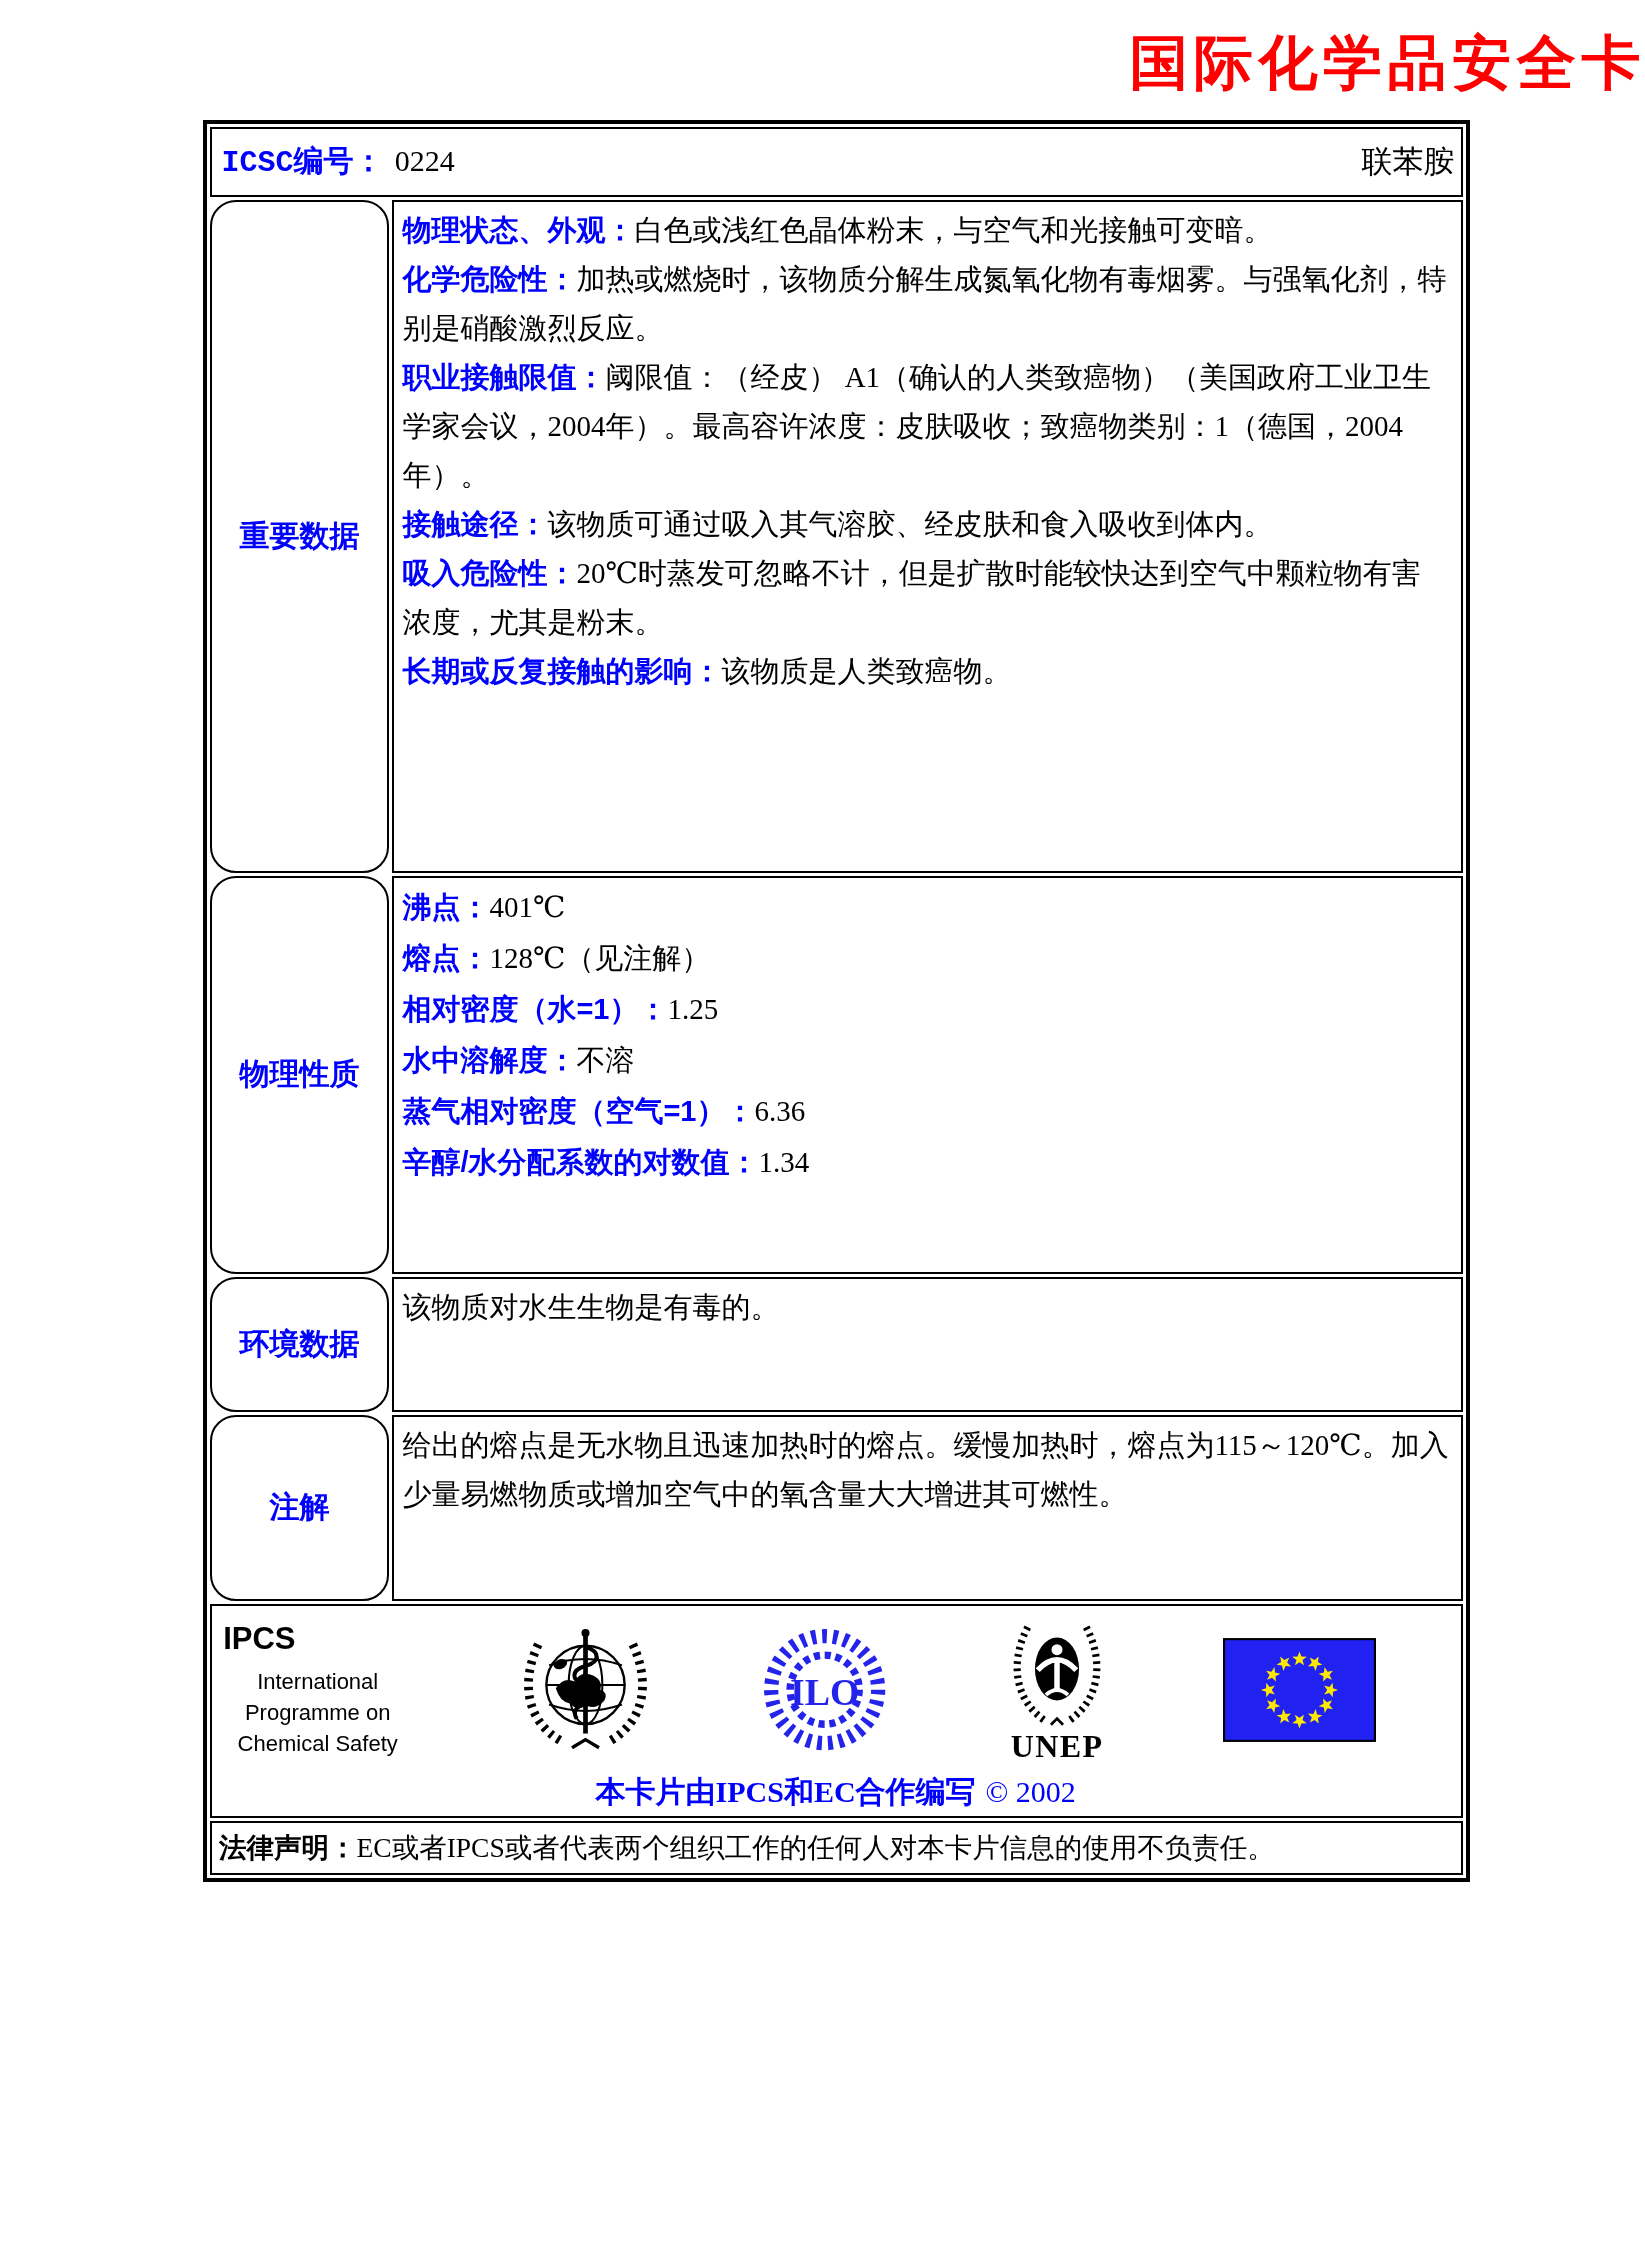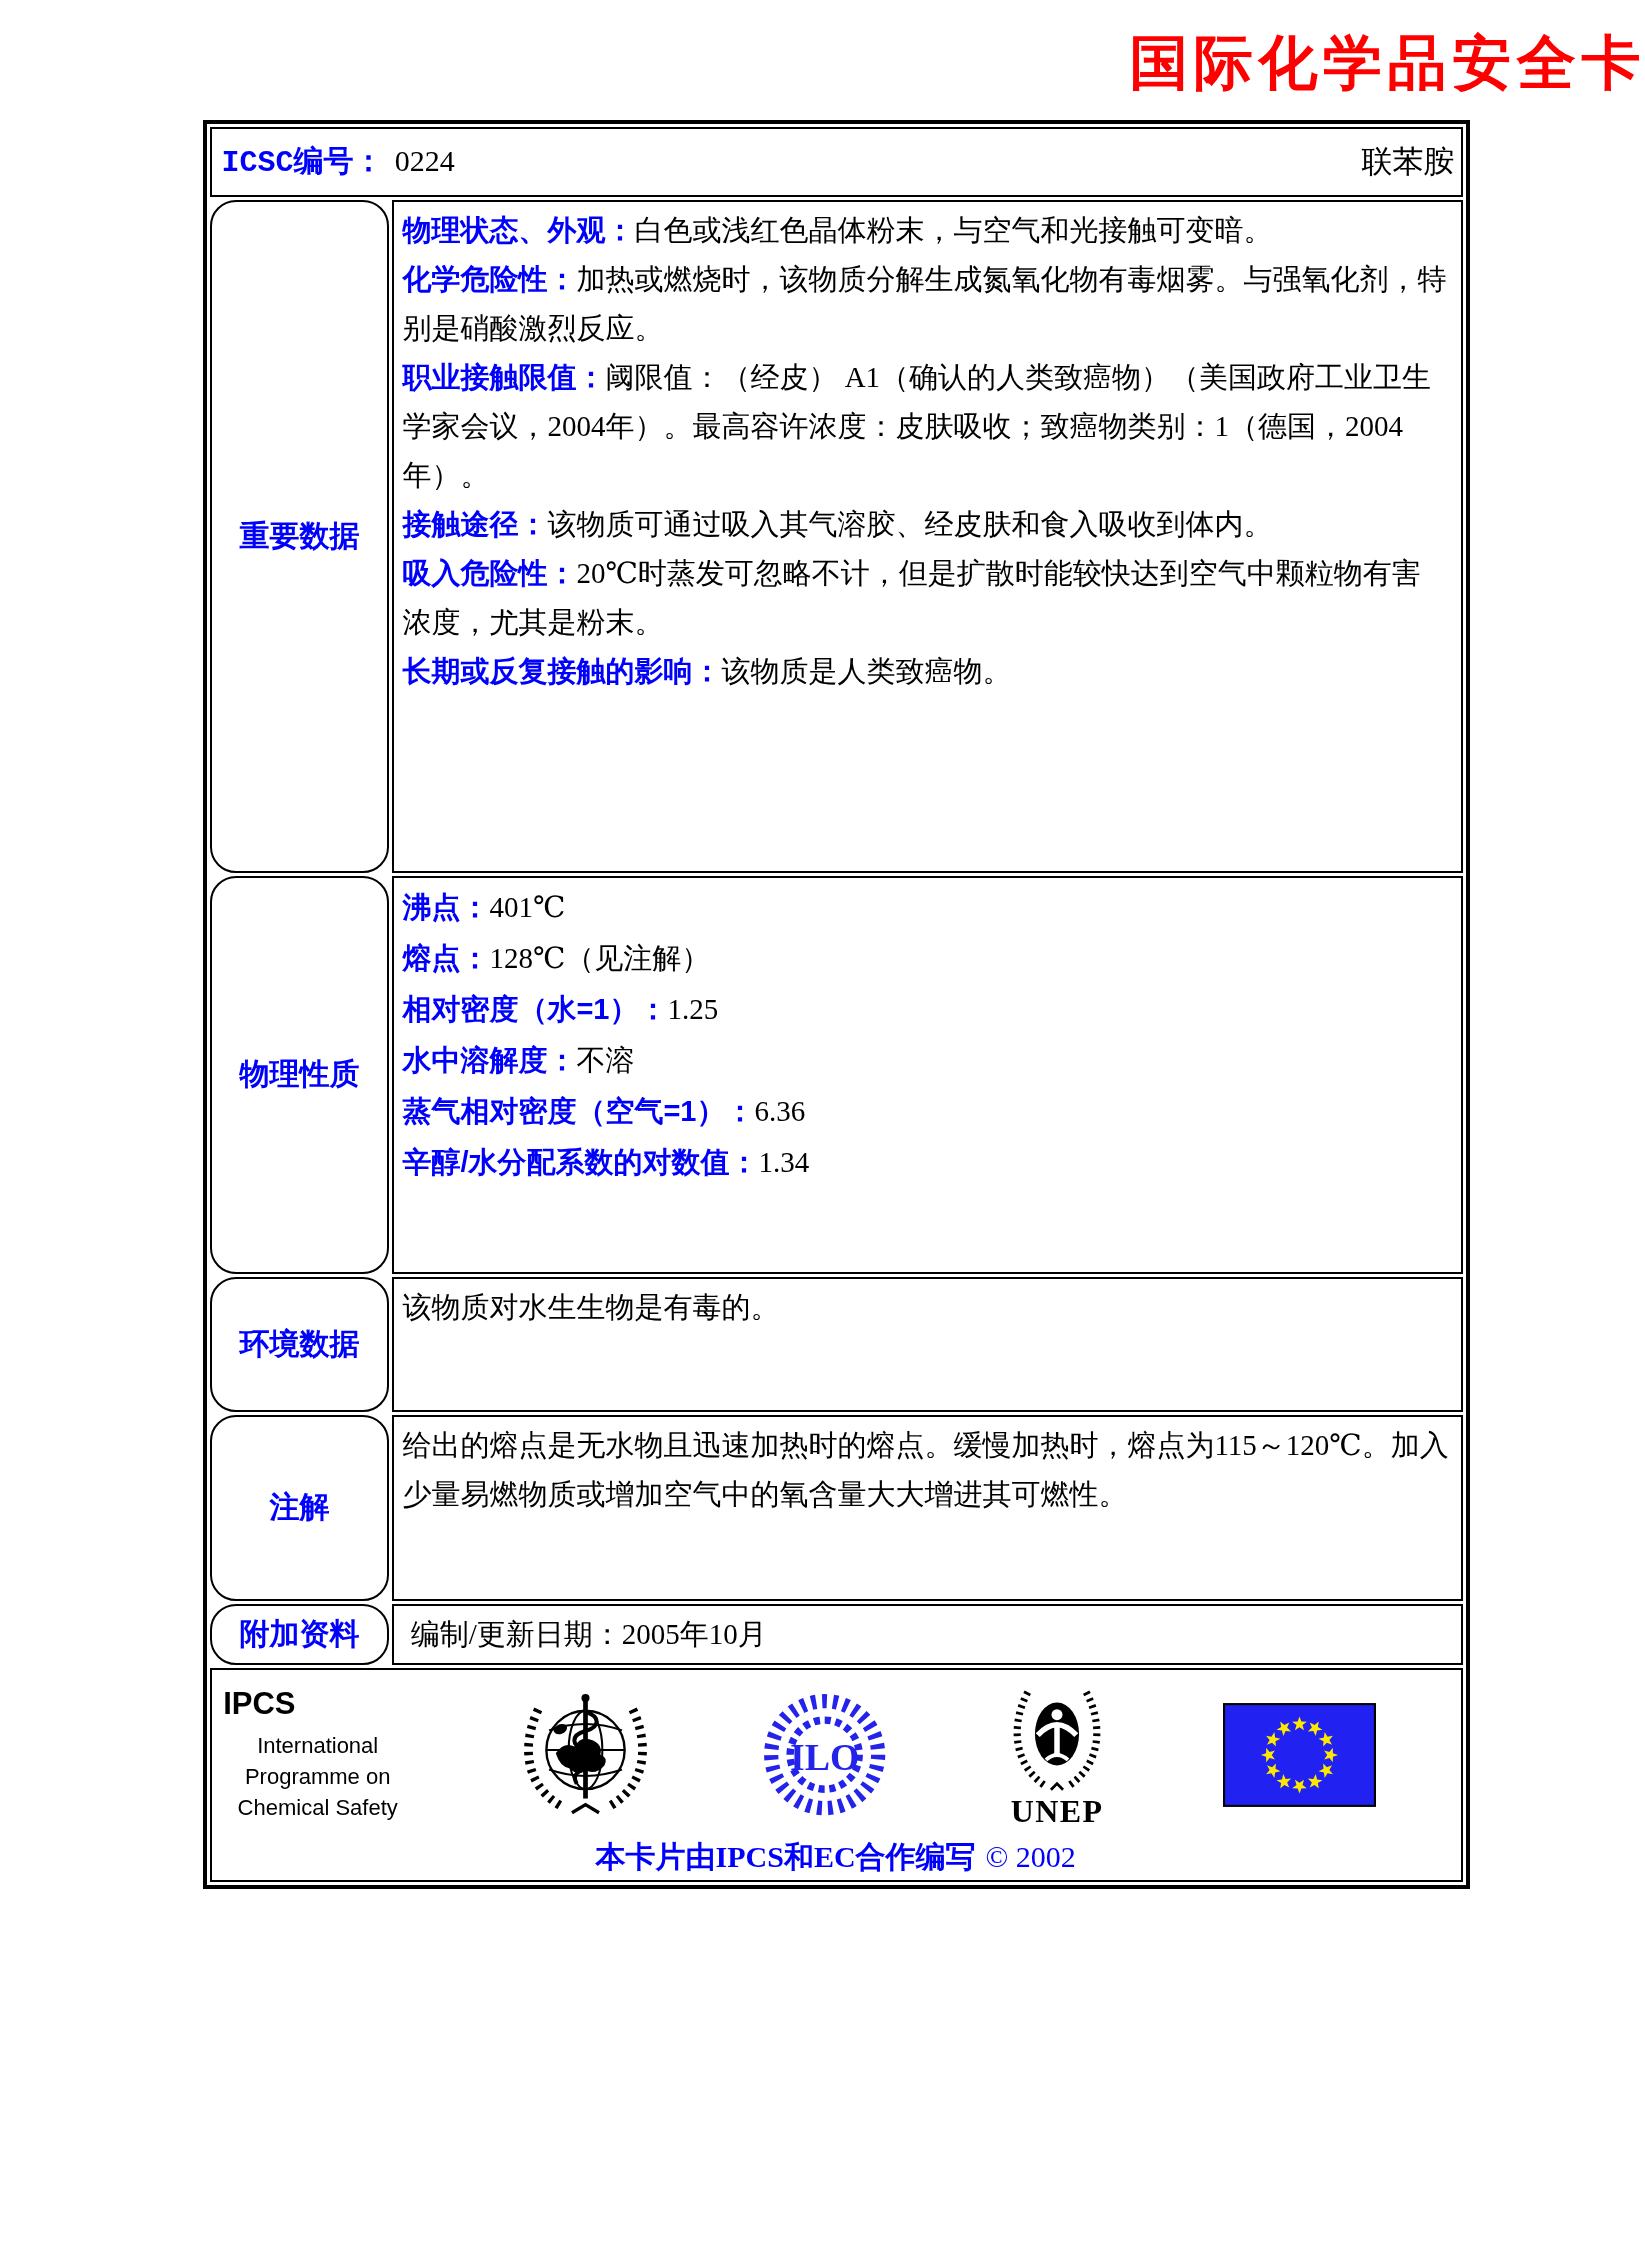--- a/index.html
+++ b/index.html
@@ -137,29 +137,20 @@
     </td>
   </tr>
 
   <tr class="r-notes">
     <td class="label-cell">注解</td>
     <td class="content-cell">
       <p class="entry">给出的熔点是无水物且迅速加热时的熔点。缓慢加热时，熔点为115～120℃。加入少量易燃物质或增加空气中的氧含量大大增进其可燃性。</p>
     </td>
   </tr>
 
-  <tr class="r-extra">
-    <td class="label-cell">附加资料</td>
-    <td class="content-cell">
-      <div class="extra-flex">
-        <span>编制/更新日期：</span>
-              <span>2005年10月</span>
-      </div>
-    </td>
-  </tr>
 
   <tr class="r-logos">
     <td colspan="2">
       <div class="logos-row">
         <div class="ipcs-block">
           <div class="ipcs-acronym">IPCS</div>
           <div class="ipcs-line">International</div>
           <div class="ipcs-line">Programme on</div>
           <div class="ipcs-line">Chemical Safety</div>
         </div>
@@ -224,17 +215,24 @@
           </g>
         </svg>
       </div>
 
       <div class="footer-caption">
         <span class="caption-main">本卡片由IPCS和EC合作编写</span><span class="caption-copy">© 2002</span>
       </div>
     </td>
   </tr>
 
+  <tr class="r-legal">
+    <td colspan="2">
+      <div class="legal-flex">
+        <span class="legal-label">法律声明：</span><span>EC或者IPCS或者代表两个组织工作的任何人对本卡片信息的使用不负责任。</span>
+      </div>
+    </td>
+  </tr>
 
 </tbody>
     </table>
 </div>
 
 
 </body></html>

